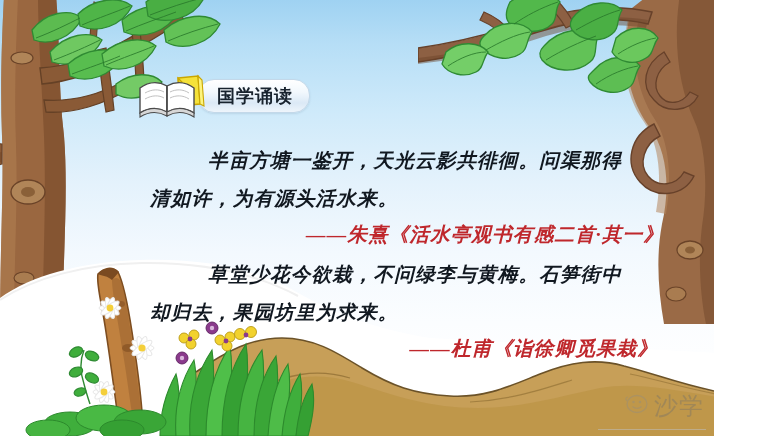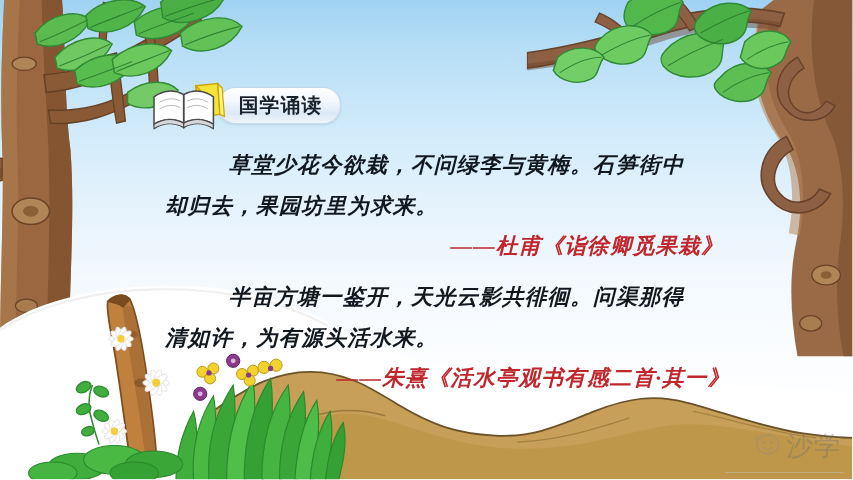--- a/index.html
+++ b/index.html
@@ -7,21 +7,21 @@
     margin: 0;
     padding: 0;
     background: #ffffff;
   }
   body {
     font-family: "Liberation Serif", "DejaVu Serif", serif;
   }
 
   #slide {
     position: relative;
-    width: 775px;
+    width: 714px;
     height: 436px;
     overflow: hidden;
     background: linear-gradient(to bottom,
         #9fd2f2 0%,
         #b6def6 10%,
         #cfeafa 26%,
         #e4f2fc 42%,
         #f3f9fe 58%,
         #fbfdff 74%,
         #ffffff 88%,
@@ -379,30 +379,30 @@
         <path d="M29 12 L29 38" stroke="#4a4a4a" stroke-width="1.3"></path>
       </svg>
     </div>
     <div id="heading-pill">
       <span id="heading-title">国学诵读</span>
     </div>
   </div>
 
   <div id="content">
 
+    <div class="poem-block" id="poem-two">
+      <div class="poem-line first">半亩方塘一鉴开，天光云影共徘徊。问渠那得</div>
+      <div class="poem-line">清如许，为有源头活水来。</div>
+      <div class="attribution" id="attribution-two">——朱熹《活水亭观书有感二首·其一》</div>
+    </div>
+
     <div class="poem-block">
       <div class="poem-line first">草堂少花今欲栽，不问绿李与黄梅。石笋街中</div>
       <div class="poem-line">却归去，果园坊里为求来。</div>
       <div class="attribution">——杜甫《诣徐卿觅果栽》</div>
-    </div>
-
-    <div class="poem-block" id="poem-two">
-      <div class="poem-line first">半亩方塘一鉴开，天光云影共徘徊。问渠那得</div>
-      <div class="poem-line">清如许，为有源头活水来。</div>
-      <div class="attribution" id="attribution-two">——朱熹《活水亭观书有感二首·其一》</div>
     </div>
   </div>
 
   <div id="watermark">
     <span>
       <svg width="24" height="22" viewBox="0 0 24 22">
         <ellipse cx="12" cy="11" rx="10" ry="8.5" fill="none" stroke="#8a8a8a" stroke-width="1.3"></ellipse>
         <circle cx="8.5" cy="9" r="1.3" fill="#8a8a8a"></circle>
         <circle cx="15" cy="9" r="1.3" fill="#8a8a8a"></circle>
         <path d="M7.5 13.5 C10 16 14 16 16.5 13.5" fill="none" stroke="#8a8a8a" stroke-width="1.2"></path>

